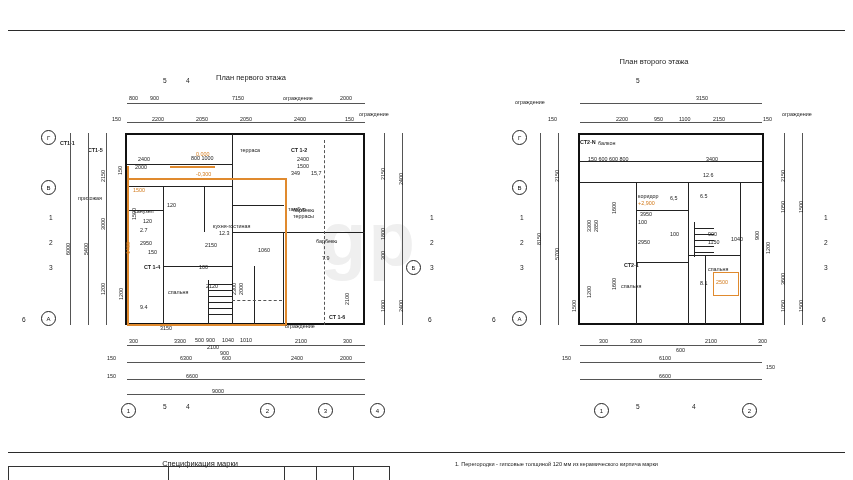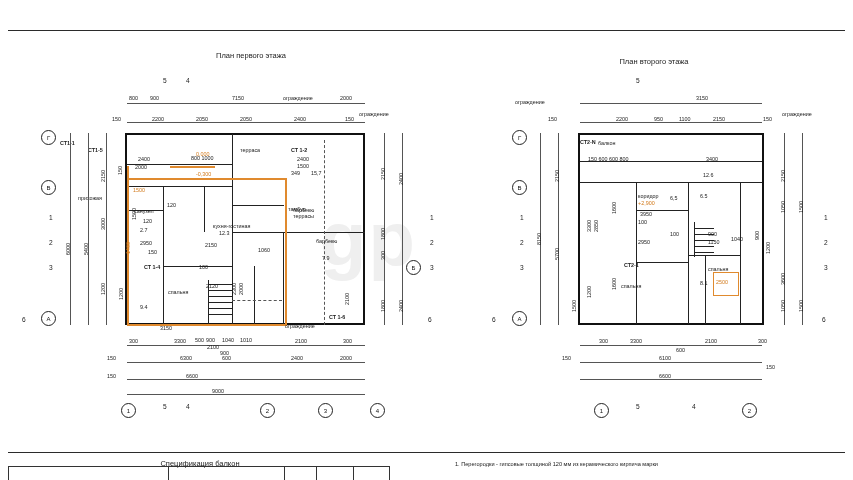--- a/index.html
+++ b/index.html
@@ -72,21 +72,21 @@
 </head>
 <body>
 
 <div class="sheet">
 
   <div class="frame-line top-border"></div>
   <div class="frame-line bottom-border"></div>
 
   <div class="wm-text">gp</div>
 
-  <div class="ttl c" style="left:251px;top:51px;">План первого этажа</div>
+  <div class="ttl c" style="left:251px;top:73px;">План первого этажа</div>
   <div class="ttl c" style="left:654px;top:57px;">План второго этажа</div>
 
   <div class="wall" style="left:125px;top:133px;width:240px;height:2px;"></div>
   <div class="wall" style="left:125px;top:133px;width:2px;height:192px;"></div>
   <div class="wall" style="left:125px;top:323px;width:240px;height:2px;"></div>
   <div class="wall" style="left:363px;top:133px;width:2px;height:192px;"></div>
 
   <div class="ln lnh" style="left:127px;top:186px;width:105px;"></div>
   <div class="ln lnh" style="left:127px;top:164px;width:105px;"></div>
   <div class="ln lnv" style="left:163px;top:186px;height:138px;"></div>
@@ -349,21 +349,21 @@
   <div class="lbl lbl8" style="left:692px;top:404px;">4</div>
   <div class="lbl lbl8" style="left:520px;top:215px;">1</div>
   <div class="lbl lbl8" style="left:520px;top:240px;">2</div>
   <div class="lbl lbl8" style="left:520px;top:265px;">3</div>
   <div class="lbl lbl8" style="left:824px;top:215px;">1</div>
   <div class="lbl lbl8" style="left:824px;top:240px;">2</div>
   <div class="lbl lbl8" style="left:824px;top:265px;">3</div>
   <div class="lbl lbl8" style="left:492px;top:317px;">6</div>
   <div class="lbl lbl8" style="left:822px;top:317px;">6</div>
 
-  <div class="ttl c" style="left:200px;top:459px;">Спецификация балкон</div>
+  <div class="ttl c" style="left:200px;top:459px;">Спецификация марки</div>
   <div class="spec-table">
     <div style="width:160px;"></div>
     <div style="width:115px;"></div>
     <div style="width:32px;"></div>
     <div style="width:36px;"></div>
     <div style="width:35px;border-right:none;"></div>
   </div>
   <div class="note" style="left:455px;top:461px;">1. Перегородки - гипсовые толщиной 120 мм из керамического кирпича марки</div>
 
 </div>

